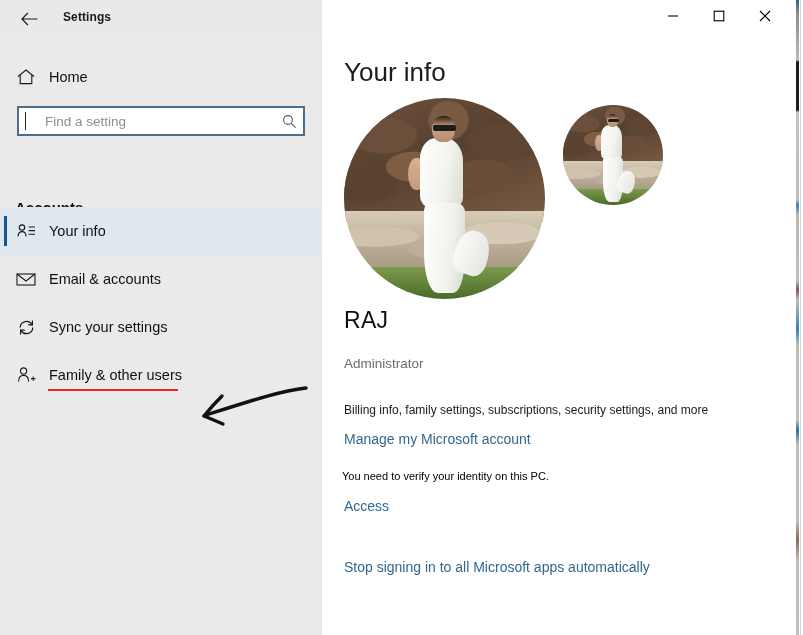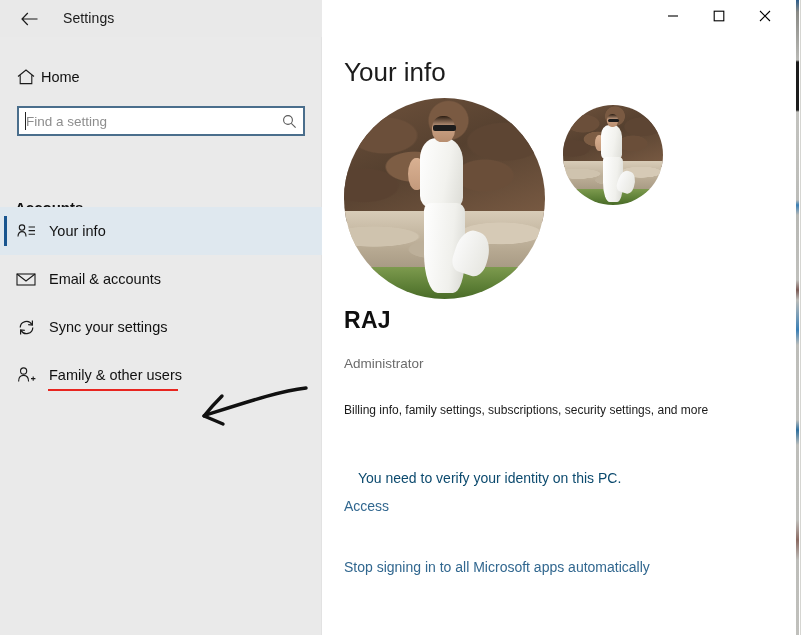--- a/index.html
+++ b/index.html
@@ -68,23 +68,24 @@
     position: absolute;
     left: 10px; top: 5px;
     width: 38px; height: 28px;
     display: flex; align-items: center; justify-content: center;
     cursor: pointer;
   }
   .back-btn svg { display:block; }
   .title-text {
     position: absolute;
     left: 63px; top: 10px;
-    font-size: 14px;
+    font-size: 12px;
     color: #1a1a1a;
     letter-spacing: 0.1px;
+    font-weight: bold;
   }
   .wincontrols {
     position: absolute;
     right: 0; top: 0;
     display: flex;
     height: 32px;
   }
   .wc-btn {
     width: 46px; height: 32px;
     display: flex; align-items: center; justify-content: center;
@@ -106,41 +107,41 @@
     left: 0; top: 22px;
     width: 322px; height: 36px;
     display: flex; align-items: center;
     cursor: pointer;
   }
   .home-row .ico {
     width: 22px; margin-left: 15px;
     display:flex; align-items:center; justify-content:center;
   }
   .home-row .lbl {
-    margin-left: 4px;
+    margin-left: 12px;
     font-size: 14.5px;
     color: #101010;
   }
   .searchbox {
     position: absolute;
     left: 17px; top: 69px;
     width: 288px; height: 30px;
     background: #ffffff;
     border: 2px solid #4a6e8c;
     box-sizing: border-box;
     display: flex; align-items: center;
     cursor: text;
   }
   .searchbox input {
     border: none; outline: none;
     background: transparent;
     font-family: "Liberation Sans", sans-serif;
     font-size: 13.5px;
     color: #3b82f6;
-    padding: 0 0 0 7px;
+    padding: 0 0 0 26px;
     flex: 1;
     height: 100%;
   }
   .searchbox input::placeholder { color: #8d8d8d; opacity: 1; }
   .searchbox .s-ico {
     width: 28px;
     display:flex; align-items:center; justify-content:center;
     color: #5a5a5a;
   }
   .caret {
@@ -285,21 +286,21 @@
   .photo .glasses {
     position: absolute; left: 44.5%; top: 13.5%;
     width: 11%; height: 3%;
     background: #1c1c1c;
     border-radius: 2px;
   }
   .user-name {
     position: absolute;
     left: 22px; top: 270px;
     font-size: 23px;
-    font-weight: bold;
+    font-weight: normal;
     color: #0f0f0f;
     letter-spacing: 0.3px;
   }
   .user-role {
     position: absolute;
     left: 22px; top: 319px;
     font-size: 13.5px;
     color: #6b6b6b;
   }
   .billing-text {
@@ -310,23 +311,23 @@
   }
   .link {
     color: #31678f;
     font-size: 14px;
     text-decoration: none;
     cursor: pointer;
   }
   .link-manage { position: absolute; left: 22px; top: 394px; }
   .verify-text {
     position: absolute;
-    left: 36px; top: 433px;
-    font-size: 14px;
-    color: #0c4a6e;
+    left: 20px; top: 433px;
+    font-size: 11px;
+    color: #000000;
   }
   .link-verify { position: absolute; left: 22px; top: 461px; }
   .link-stop { position: absolute; left: 22px; top: 522px; }
 </style>
 </head>
 <body>
 
 <div class="window">
 
   <div class="sidebar-titlebar"></div>
@@ -479,20 +480,21 @@
         <div class="leg2"></div>
         <div class="head"></div>
         <div class="glasses"></div>
       </div>
     </div>
 
     <div class="user-name">RAJ</div>
     <div class="user-role">Administrator</div>
     <div class="billing-text">Billing info, family settings, subscriptions, security settings, and more</div>
 
+    <a class="link link-manage">Manage my Microsoft account</a>
 
     <div class="verify-text">You need to verify your identity on this PC.</div>
     <a class="link link-verify">Access</a>
 
     <a class="link link-stop">Stop signing in to all Microsoft apps automatically</a>
 
   </div>
 </div>
 
 <div class="bg-sliver">

